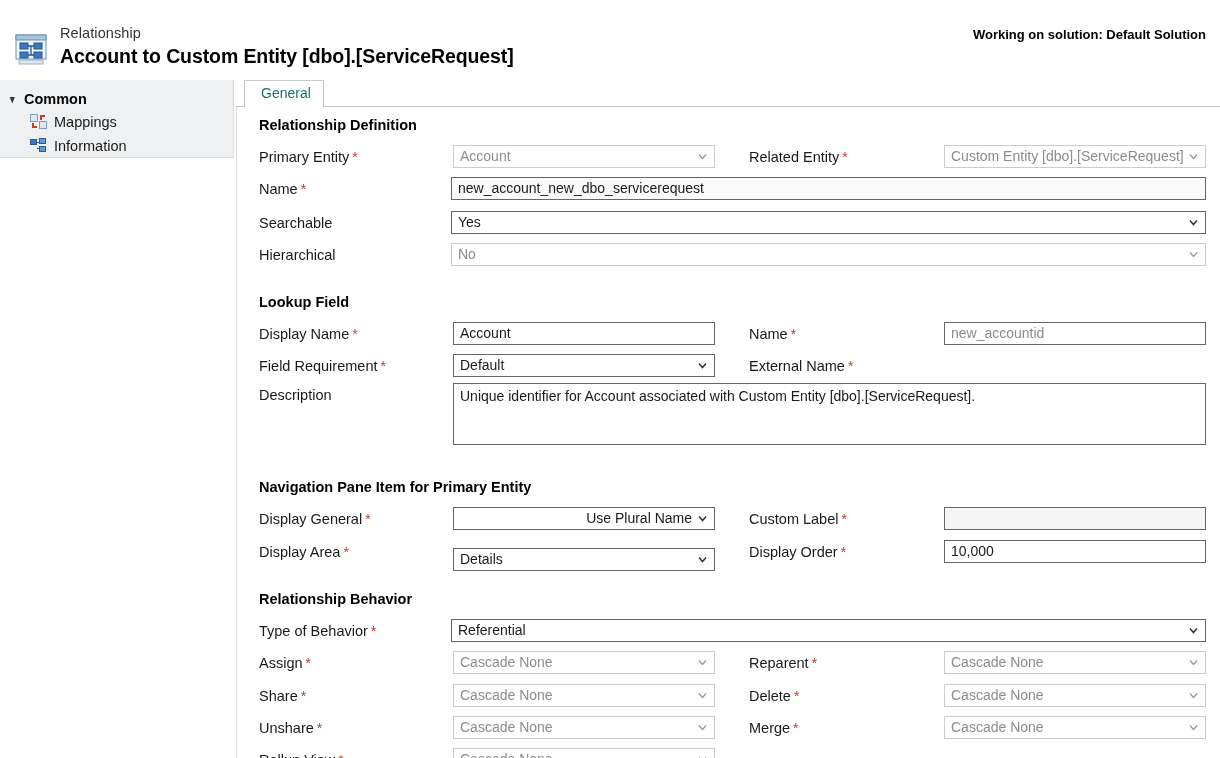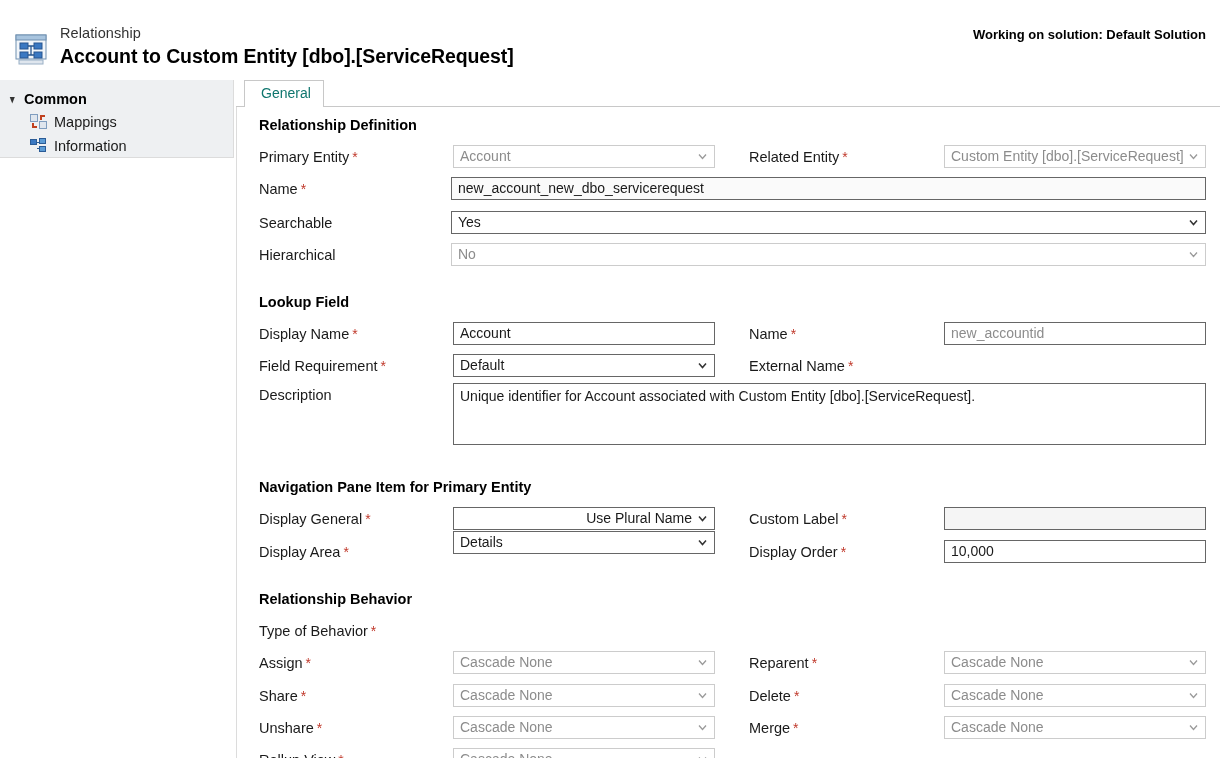--- a/index.html
+++ b/index.html
@@ -336,40 +336,48 @@
       <div class="fld-label" style="left:512px; top:404px;">
         <span>Custom Label</span><span class="req">*</span>
       </div>
       <div class="ctl greyfill" style="left:707px; top:400px; width:262px;">
         <span></span>
       </div>
 
       <div class="fld-label" style="left:22px; top:437px;">
         <span>Display Area</span><span class="req">*</span>
       </div>
-      <div class="ctl sel" style="left:216px; top:424px; width:262px;">
+      <div class="ctl sel" style="left:216px; top:441px; width:262px;">
         <span>Details</span>
         <span class="caret">
             <svg width="9" height="9" viewBox="0 0 9 9">
               <path d="M1 2.5 L4.5 6.5 L8 2.5" stroke="#333" stroke-width="1.5" fill="none"></path>
             </svg>
           </span>
       </div>
 
       <div class="fld-label" style="left:512px; top:437px;">
         <span>Display Order</span><span class="req">*</span>
       </div>
       <div class="ctl" style="left:707px; top:433px; width:262px;">
         <span>10,000</span>
       </div>
 
       <div class="section-title" style="left:22px; top:484px;">Relationship Behavior</div>
 
       <div class="fld-label" style="left:22px; top:516px;">
         <span>Type of Behavior</span><span class="req">*</span>
+      </div>
+      <div class="ctl sel" style="left:214px; top:512px; width:755px;">
+        <span>Referential</span>
+        <span class="caret">
+            <svg width="9" height="9" viewBox="0 0 9 9">
+              <path d="M1 2.5 L4.5 6.5 L8 2.5" stroke="#333" stroke-width="1.5" fill="none"></path>
+            </svg>
+          </span>
       </div>
 
       <div class="fld-label" style="left:22px; top:548px;">
         <span>Assign</span><span class="req">*</span>
       </div>
       <div class="ctl sel disabled" style="left:216px; top:544px; width:262px;">
         <span>Cascade None</span>
         <span class="caret">
             <svg width="9" height="9" viewBox="0 0 9 9">
               <path d="M1 2.5 L4.5 6.5 L8 2.5" stroke="#9a9a9a" stroke-width="1.3" fill="none"></path>

